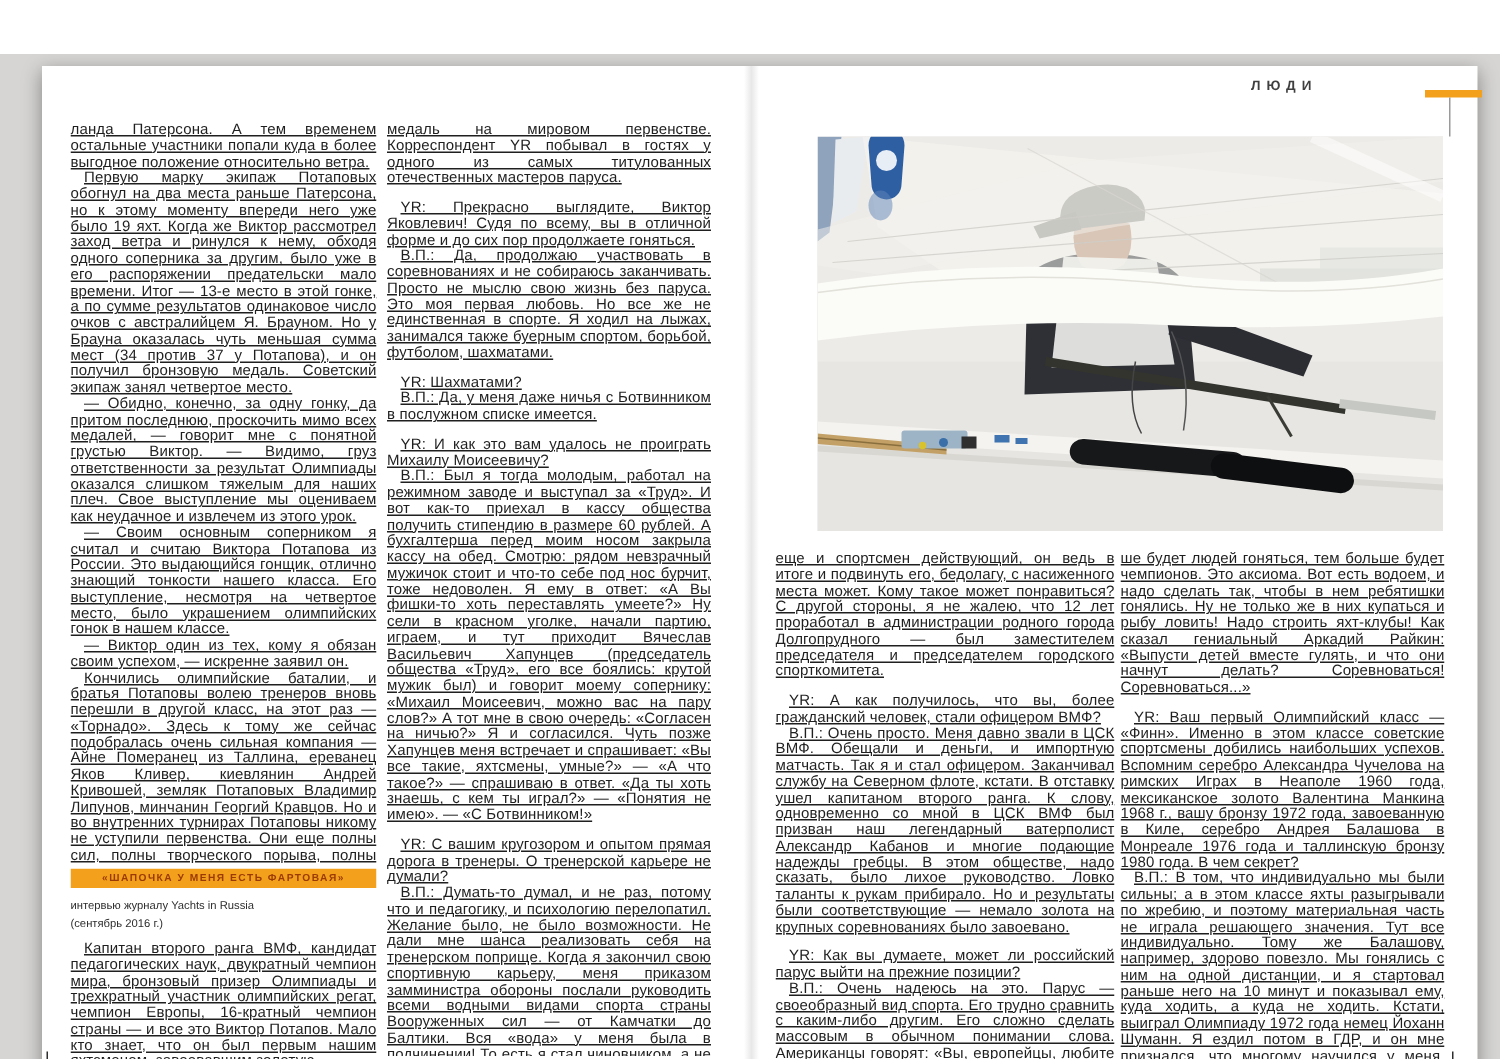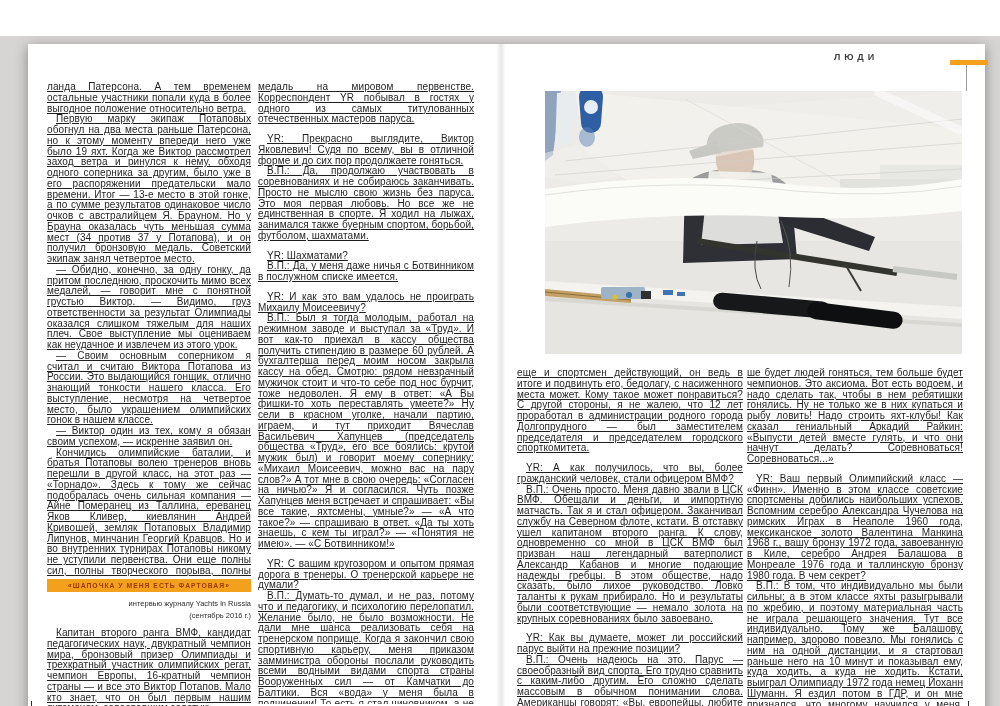--- a/index.html
+++ b/index.html
@@ -26,21 +26,21 @@
   .para.opening{text-indent:0;}
   .para.q{margin-top:9px;}
   .lcol1a{left:19px;top:38px;width:204px;height:496px;}
   .lcol1b{left:19px;top:535px;width:204px;height:128px;}
   .lcol2{left:230px;top:38px;width:216px;height:622px;}
   .rcol1{left:489px;top:324px;width:226px;height:364px;}
   .rcol2{left:719px;top:324px;width:216px;height:364px;}
 
   .band{width:204px;height:13px;line-height:13.5px;text-align:center;font-size:6.8px;
         font-weight:bold;letter-spacing:1px;}
-  .meta{margin-top:6px;text-align:right;font-size:7.5px;line-height:11.5px;color:#2e2e2e;}
+  .meta{margin-top:6px;text-align:left;font-size:7.5px;line-height:11.5px;color:#2e2e2e;}
   .intro{margin-top:7px;}
 
   
   .corner-l{position:absolute;left:3px;top:657px;width:11px;height:16px;
             border-left:1.5px solid #2e2e2e;border-bottom:1.5px solid #2e2e2e;}
   .corner-r{position:absolute;left:929px;top:657px;width:11px;height:16px;
             border-right:1.5px solid #2e2e2e;border-bottom:1.5px solid #2e2e2e;}
   .pagenum{position:absolute;top:663px;font-size:11px;color:#222;}
   .pn-left{left:22px;}
   .pn-right{left:897px;}

